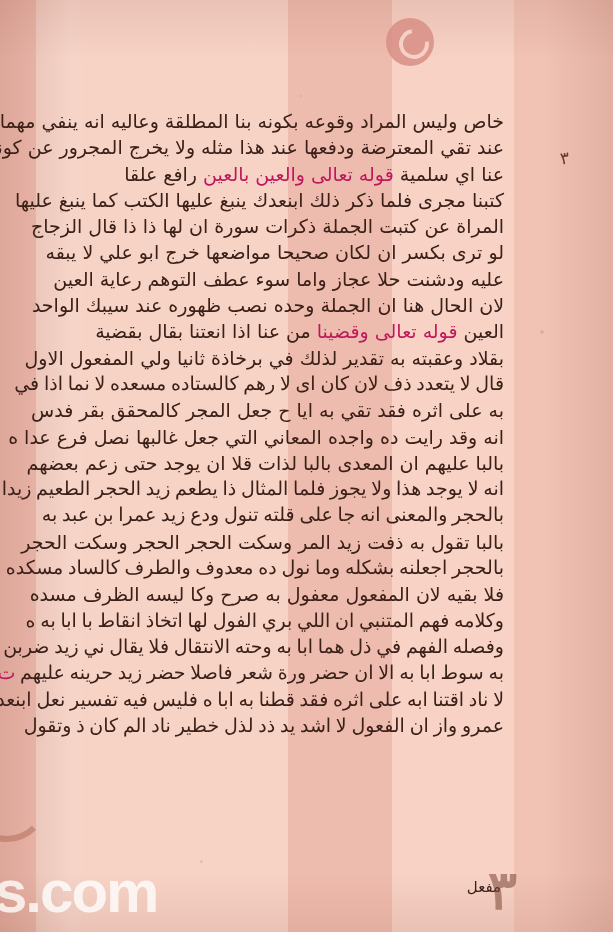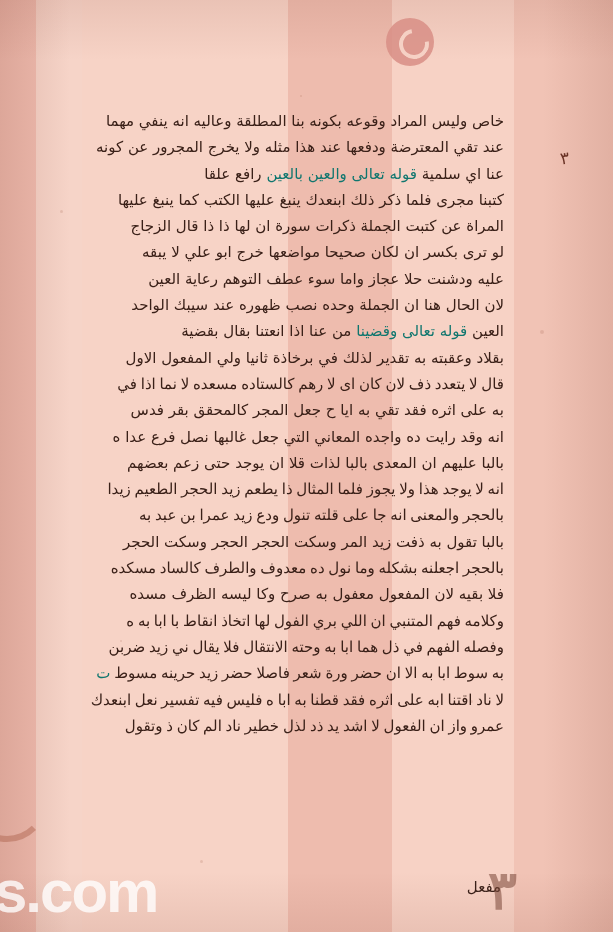--- a/index.html
+++ b/index.html
@@ -107,29 +107,29 @@
   .text-block {
     position: absolute;
     left: 92px;
     top: 108px;
     width: 412px;
     direction: rtl;
     text-align: justify;
   }
   .line {
     font-family: "DejaVu Sans", sans-serif;
-    font-size: 15px;
+    font-size: 19px;
     line-height: 26.3px;
     color: #3a2018;
     white-space: nowrap;
     letter-spacing: -0.2px;
     transform-origin: right center;
   }
   .line.tight { letter-spacing: -0.6px; font-family: Liberation Serif, serif; }
-  .rubric { color: #0f766e; }
+  .rubric { color: #be185d; }
 
   
   .margin-mark {
     position: absolute;
     right: 44px;
     top: 148px;
     font-size: 17px;
     color: #6a3326;
     transform: rotate(-8deg);
   }
@@ -194,21 +194,21 @@
     <div class="line">انه وقد رايت ده واجده المعاني التي جعل غالبها نصل فرع عدا ه</div>
     <div class="line">بالبا عليهم ان المعدى بالبا لذات قلا ان يوجد حتى زعم بعضهم</div>
     <div class="line tight">انه لا يوجد هذا ولا يجوز فلما المثال ذا يطعم زيد الحجر الطعيم زيدا</div>
     <div class="line tight">بالحجر والمعنى انه جا على قلته تنول ودع زيد عمرا بن عبد به</div>
     <div class="line">بالبا تقول به ذفت زيد المر وسكت الحجر الحجر وسكت الحجر</div>
     <div class="line tight">بالحجر اجعلنه بشكله وما نول ده معدوف والطرف كالساد مسكده</div>
     <div class="line">فلا بقيه لان المفعول معفول به صرح وكا ليسه الظرف مسده</div>
     <div class="line tight">وكلامه فهم المتنبي ان اللي بري الفول لها اتخاذ انقاط با ابا به ه</div>
     <div class="line tight">وفصله الفهم في ذل هما ابا به وحته الانتقال فلا يقال ني زيد ضربن</div>
     <div class="line tight">
-      <span>به سوط ابا به الا ان حضر ورة شعر فاصلا حضر زيد حرينه مسوط</span>
+      <span>به سوط ابا به الا ان حضر ورة شعر فاصلا حضر زيد حرينه عليهم</span>
       <span class="rubric">ت</span>
     </div>
     <div class="line tight">لا ناد اقتنا ابه على اثره فقد قطنا به ابا ه فليس فيه تفسير نعل ابنعدك</div>
     <div class="line tight">عمرو واز ان الفعول لا اشد يد ذد لذل خطير ناد الم كان ذ وتقول</div>
   </div>
 
   <div class="catchword">مفعل</div>
 
   <div class="wm-bottom-text">s.com</div>
   <div class="wm-bottom-mark">٣</div>

